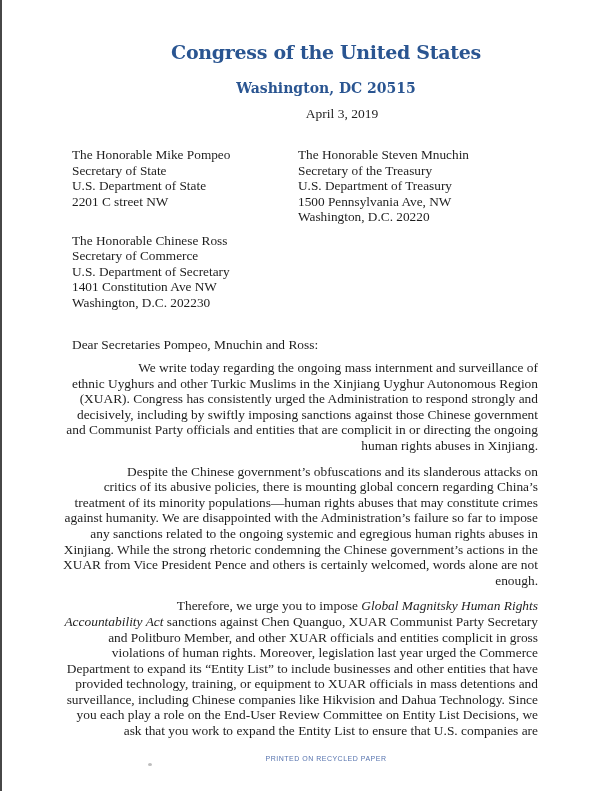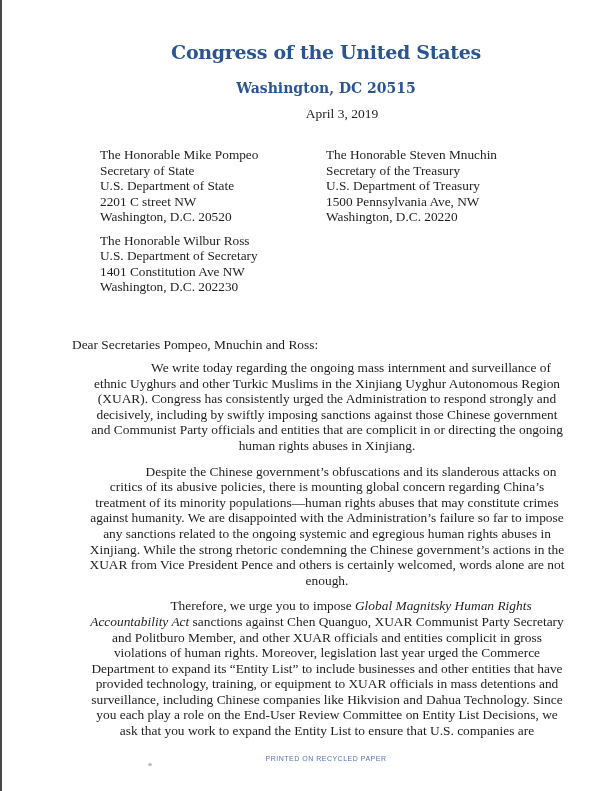--- a/index.html
+++ b/index.html
@@ -46,29 +46,29 @@
     font-size: 13.5px;
     margin-left: 40px;
   }
   .recipients {
     position: absolute; left: 72px; top: 147px; width: 478px;
     font-size: 13.3px; line-height: 15.5px;
   }
   .addr-row { display: flex; }
   .addr { width: 226px; }
   .addr-third { margin-top: 8px; }
-  .addr div { white-space: nowrap; margin-left: 28px; }
+  .addr div { white-space: nowrap; }
   .salutation {
     position: absolute; left: 72px; top: 337px;
     font-size: 13.4px;
     text-align: right;
   }
   .bodytext {
-    position: absolute; left: 88px; top: 360px; width: 478px;
-    font-size: 13.4px; line-height: 15.6px; text-align: center;
+    position: absolute; left: 60px; top: 360px; width: 478px;
+    font-size: 13.4px; line-height: 15.6px; text-align: right;
   }
   .bodytext p { margin: 0 0 10px 0; text-indent: 48px; }
   .bodytext .ital { font-style: italic; }
   .footer-line {
     position: absolute; top: 755px; left: 0; right: 10px;
     text-align: center;
     font-family: "Liberation Sans", sans-serif;
     font-size: 7px;
     letter-spacing: 0.5px;
     color: #5673ae;
@@ -92,32 +92,32 @@
 
   <div class="date-line">April 3, 2019</div>
 
   <div class="recipients">
     <div class="addr-row">
       <div class="addr">
         <div>The Honorable Mike Pompeo</div>
         <div>Secretary of State</div>
         <div>U.S. Department of State</div>
         <div>2201 C street NW</div>
-        <div>Washington, D.C. 20520</div>
       </div>
       <div class="addr">
         <div>The Honorable Steven Mnuchin</div>
         <div>Secretary of the Treasury</div>
         <div>U.S. Department of Treasury</div>
         <div>1500 Pennsylvania Ave, NW</div>
         <div>Washington, D.C. 20220</div>
       </div>
     </div>
     <div class="addr addr-third">
-      <div>The Honorable Wilbur Ross</div>
+      <div>The Honorable Chinese Ross</div>
+      <div>Secretary of Commerce</div>
       <div>U.S. Department of Secretary</div>
       <div>1401 Constitution Ave NW</div>
       <div>Washington, D.C. 202230</div>
     </div>
   </div>
 
   <div class="salutation">Dear Secretaries Pompeo, Mnuchin and Ross:</div>
 
   <div class="bodytext">
     <p><span>We write today regarding the ongoing mass internment and surveillance of ethnic Uyghurs and other Turkic Muslims in the Xinjiang Uyghur Autonomous Region (XUAR). Congress has consistently urged the Administration to respond strongly and decisively, including by swiftly imposing sanctions against those Chinese government and Communist Party officials and entities that are complicit in or directing the ongoing human rights abuses in Xinjiang.</span><span class="ital"></span><span></span></p>

